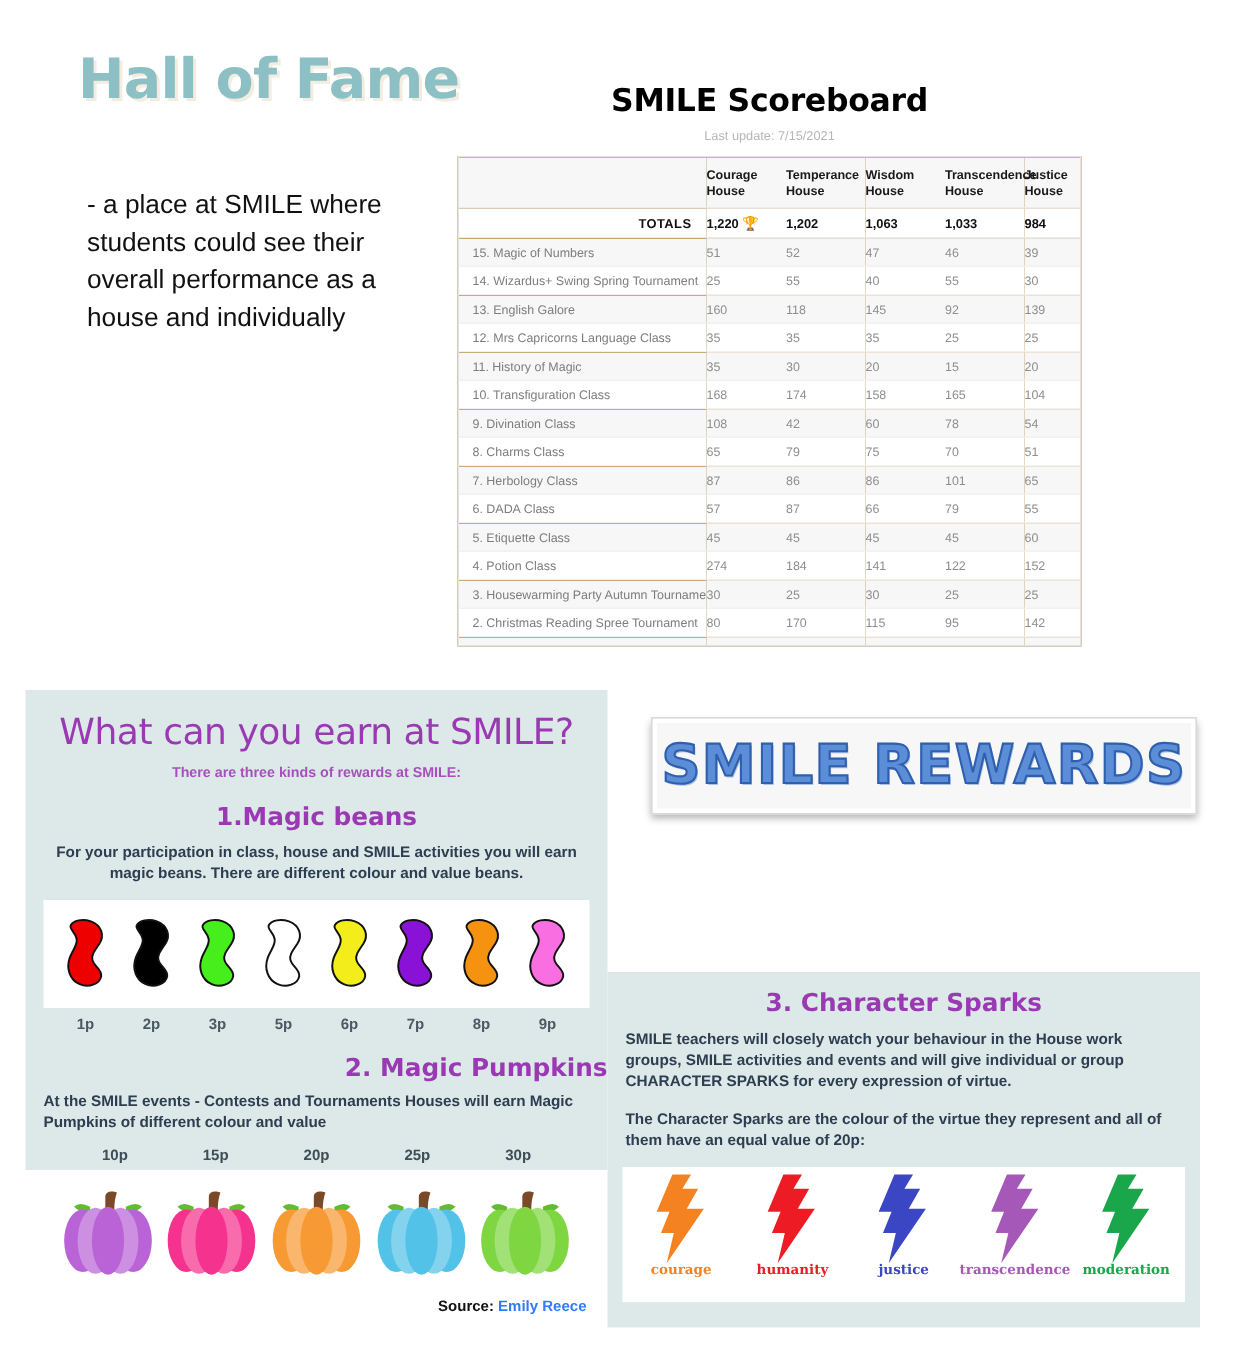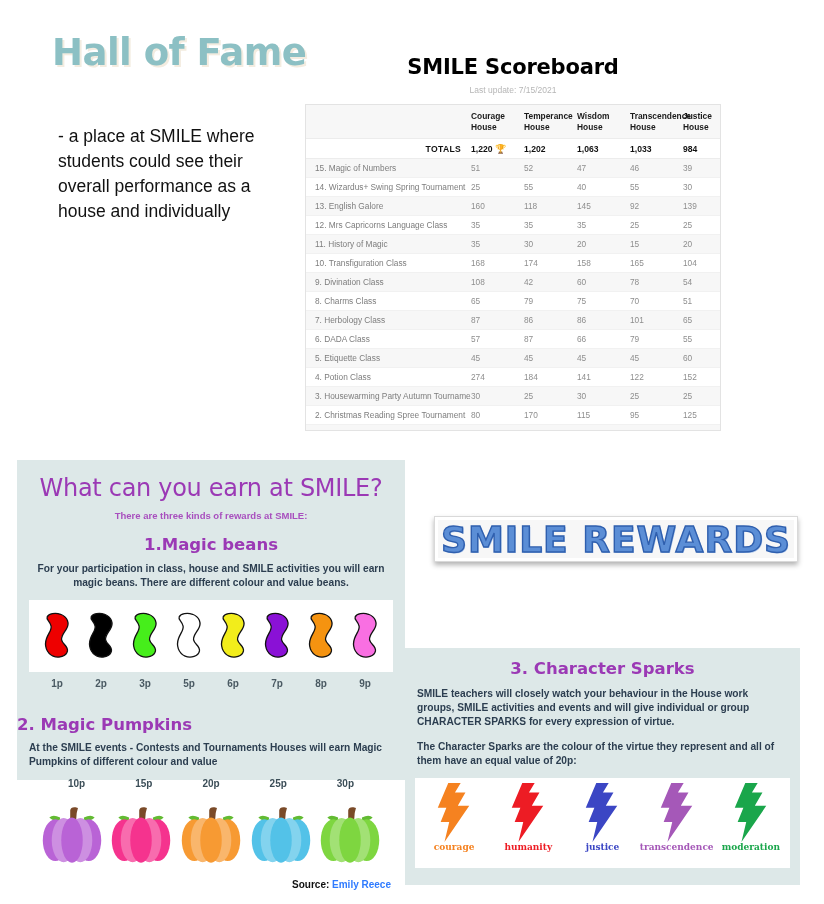--- a/index.html
+++ b/index.html
@@ -83,39 +83,39 @@
     color:#2c3e50;font-weight:bold;
   }
   .strip{background:#fff;margin:10px 12px 0 12px;}
   #beans-strip{height:72px;display:flex;align-items:center;justify-content:space-around;padding:0 6px;}
   .bean{width:34px;height:52px;position:relative;}
   .bean svg{display:block;width:100%;height:100%;}
   #beans-labels{display:flex;margin:6px 12px 0 12px;padding:0 6px;}
   #beans-labels span{flex:1;text-align:center;font-size:10px;color:#4a5a63;font-weight:bold;}
 
   #rw-h2{
-    text-align:left;margin-top:26px;font-size:16.5px;color:#9b39b5;font-weight:bold;
+    text-align:right;margin-top:13px;font-size:16.5px;color:#9b39b5;font-weight:bold;
     font-family:"DejaVu Sans",sans-serif;
   }
   #rw-p2{
     margin:7px 12px 0 12px;font-size:10.2px;line-height:14px;color:#2c3e50;font-weight:bold;
   }
   #pump-labels{display:flex;margin:9px 26px 0 26px;}
   #pump-labels span{flex:1;text-align:center;font-size:10px;color:#3c4e58;font-weight:bold;}
   #pump-strip{height:78px;display:flex;align-items:center;justify-content:space-around;padding:0 8px;margin-top:5px;}
   .pumpkin{width:60px;height:62px;}
   .pumpkin svg{display:block;width:100%;height:100%;}
   #rw-source{
     text-align:right;margin:7px 14px 0 0;font-size:10px;color:#111;font-weight:bold;
   }
   #rw-source a{color:#2f7bff;text-decoration:none;}
 
   
   #rewards-banner{
-    position:absolute;left:434px;top:516px;width:364px;height:46px;
+    position:absolute;left:434px;top:478px;width:364px;height:65px;
     background:#f7f7f7;border:1px solid #d9d9d9;
     box-shadow:0 3px 5px rgba(0,0,0,.30), inset 0 0 0 3px #ffffff;
     box-sizing:border-box;display:flex;align-items:center;justify-content:center;
   }
   #rewards-banner-text{
     font-family:"DejaVu Sans",sans-serif;font-weight:bold;font-size:36px;
     letter-spacing:1px;
     color:#5b8ed6;
     -webkit-text-stroke:1.4px #2f5fae;
     text-shadow:1px 1px 0 #a9c4e8;
@@ -300,21 +300,21 @@
             <td class="v">25</td>
             <td class="v">25</td>
             <td class="v">25</td>
           </tr>
           <tr class="even">
             <td class="nm">2. Christmas Reading Spree Tournament</td>
             <td class="v">80</td>
             <td class="v">170</td>
             <td class="v">115</td>
             <td class="v">95</td>
-            <td class="v">125</td>
+            <td class="v">142</td>
             <td class="v">145</td>
           </tr>
           <tr class="odd">
             <td class="nm">1. Character Sparks</td>
             <td class="v">0</td>
             <td class="v">20</td>
             <td class="v">0</td>
             <td class="v">20</td>
             <td class="v">40</td>
             <td class="v">0</td>

